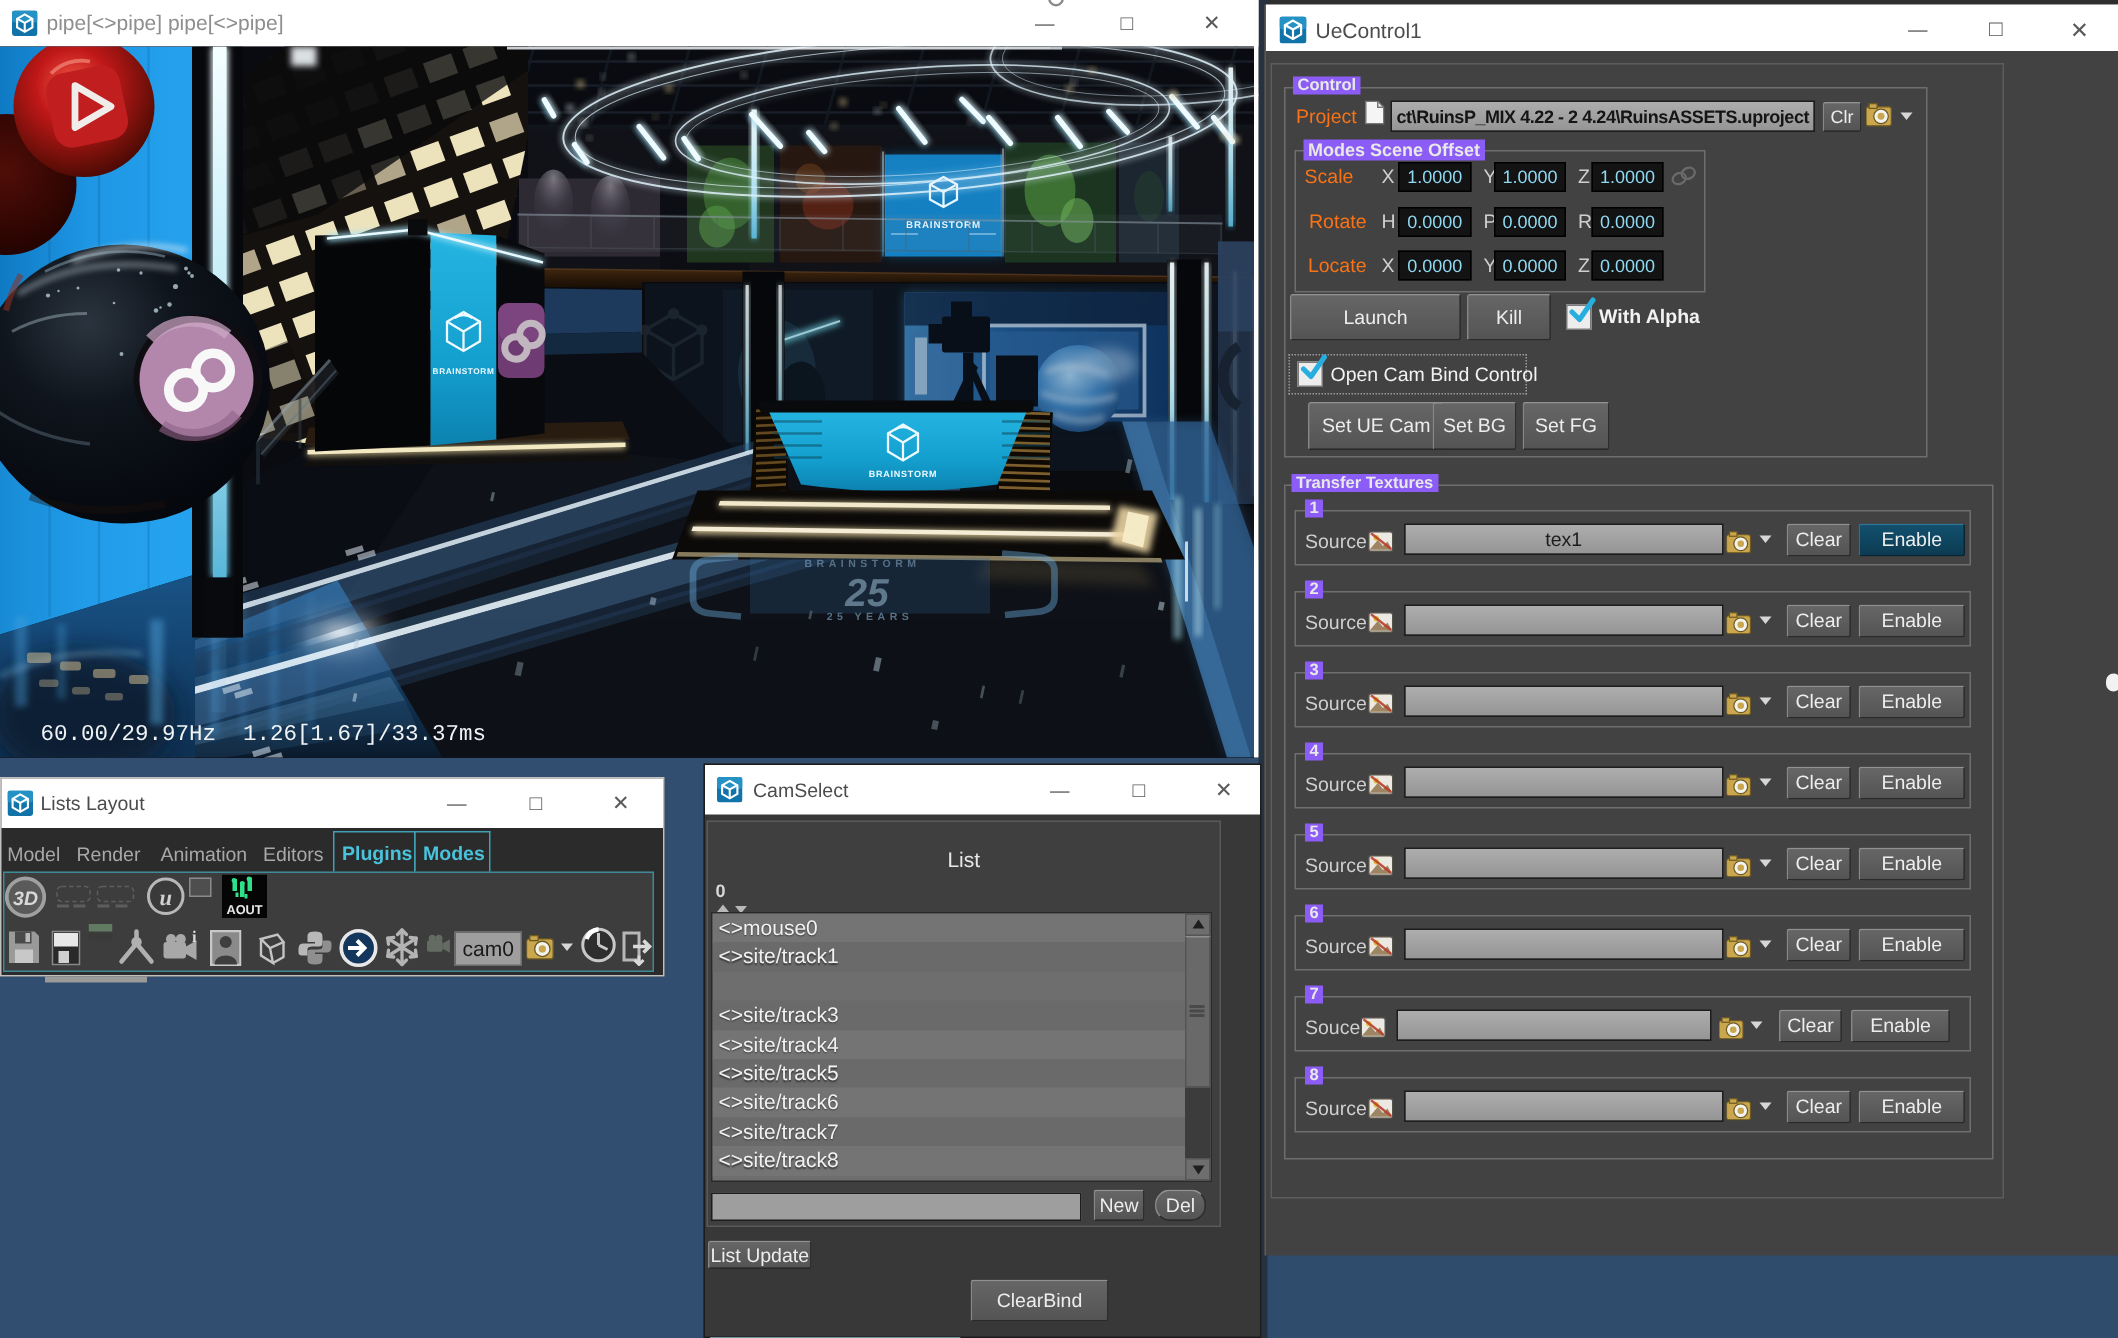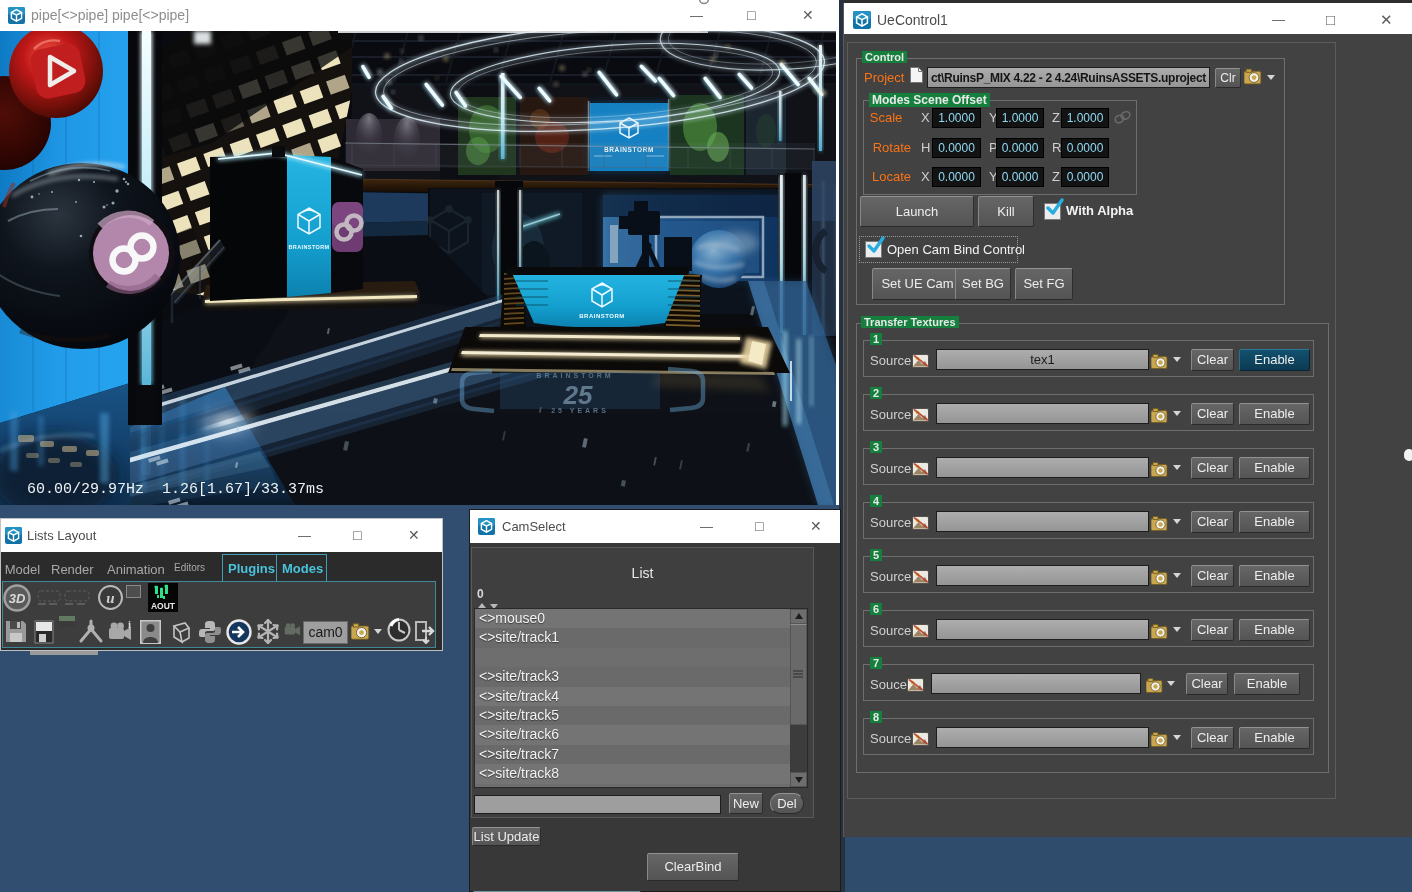--- a/index.html
+++ b/index.html
@@ -4,21 +4,21 @@
 <style>
   html,body{margin:0;padding:0;background:#2e2e2e;}
   #stage{position:relative;width:1412px;height:892px;overflow:hidden;
     font-family:"Liberation Sans",sans-serif;}
   .abs{position:absolute;}
   .titlebar{position:absolute;background:#ffffff;color:#4a4a4a;}
   .ticon{position:absolute;width:17px;height:17px;}
   .ttext{position:absolute;font-size:13px;color:#4c4c4c;white-space:nowrap;}
   .wbtn{position:absolute;color:#5a5a5a;font-size:13px;text-align:center;}
   .grp{position:absolute;border:1px solid #6e6e6e;}
-  .grplbl{position:absolute;background:#15803d;color:#e8e8e8;font-size:11px;font-weight:bold;padding:0 3px;white-space:nowrap;}
+  .grplbl{position:absolute;background:#8b5cf6;color:#e8e8e8;font-size:11px;font-weight:bold;padding:0 3px;white-space:nowrap;}
   .btn{position:absolute;background:linear-gradient(#666666,#545454);border-top:1px solid #929292;border-left:1px solid #888;border-right:1px solid #2e2e2e;border-bottom:1px solid #2a2a2a;border-radius:2px;color:#ededed;font-size:13px;text-align:center;box-sizing:border-box;}
   .nfield{position:absolute;background:#131313;border:1px solid #000;color:#8fd9f3;font-size:12px;text-align:center;box-sizing:border-box;line-height:18px;}
   .lbl{position:absolute;color:#f97316;font-size:13px;white-space:nowrap;}
   .gfield{position:absolute;background:linear-gradient(#adadad,#959595);border:1px solid #1d1d1d;box-sizing:border-box;}
   .chk{position:absolute;width:15px;height:15px;background:#ededed;border:1px solid #7a7a7a;}
   .chk svg{position:absolute;left:0px;top:-6px;}
 </style>
 </head>
 <body>
 <div id="stage">
@@ -962,21 +962,21 @@
       </svg>
       <div class="ttext" style="left:26px;top:9px;">Lists Layout</div>
       <div class="wbtn" style="left:297px;top:9px;">—</div>
       <div class="wbtn" style="left:352px;top:8px;font-size:14px;">□</div>
       <div class="wbtn" style="left:407px;top:8px;font-size:14px;">✕</div>
     </div>
     <div id="listsbody" class="abs" style="left:0;top:33px;width:441px;height:98px;">
     <div class="abs" style="left:3px;top:10px;width:37px;text-align:center;font-size:13px;color:#a8a8a8;white-space:nowrap;">Model</div>
         <div class="abs" style="left:50px;top:10px;width:42px;text-align:center;font-size:13px;color:#a8a8a8;white-space:nowrap;">Render</div>
         <div class="abs" style="left:106px;top:10px;width:57px;text-align:center;font-size:13px;color:#a8a8a8;white-space:nowrap;">Animation</div>
-        <div class="abs" style="left:173px;top:10px;width:43px;font-size:10px;color:#a8a8a8;white-space:nowrap;">Editors</div>
+        <div class="abs" style="left:173px;top:10px;width:43px;text-align:center;font-size:13px;color:#a8a8a8;white-space:nowrap;">Editors</div>
         <div class="abs" style="left:221px;top:2px;width:53px;height:27px;border:1px solid #3fa0b4;border-bottom:none;"></div>
         <div class="abs" style="left:227px;top:9px;width:41px;text-align:center;font-size:13px;font-weight:bold;color:#49c2dc;white-space:nowrap;">Plugins</div>
         <div class="abs" style="left:275px;top:2px;width:49px;height:27px;border:1px solid #3fa0b4;border-bottom:none;"></div>
         <div class="abs" style="left:281px;top:9px;width:37px;text-align:center;font-size:13px;font-weight:bold;color:#49c2dc;white-space:nowrap;">Modes</div>
     <div class="abs" style="left:1px;top:29px;width:434px;height:67px;background:#3d3d3d;border:1px solid #3e8a98;box-sizing:border-box;"></div>
 
     <svg class="abs" style="left:2px;top:32px;" width="28" height="28" viewBox="0 0 28 28">
       <circle cx="14" cy="14" r="12.5" fill="#5a5a5a" stroke="#a0a0a0" stroke-width="2.5"></circle>
       <text x="14" y="19" font-size="13" font-weight="bold" font-style="italic" fill="#d8d8d8" text-anchor="middle" font-family="Liberation Sans">3D</text>
     </svg>

